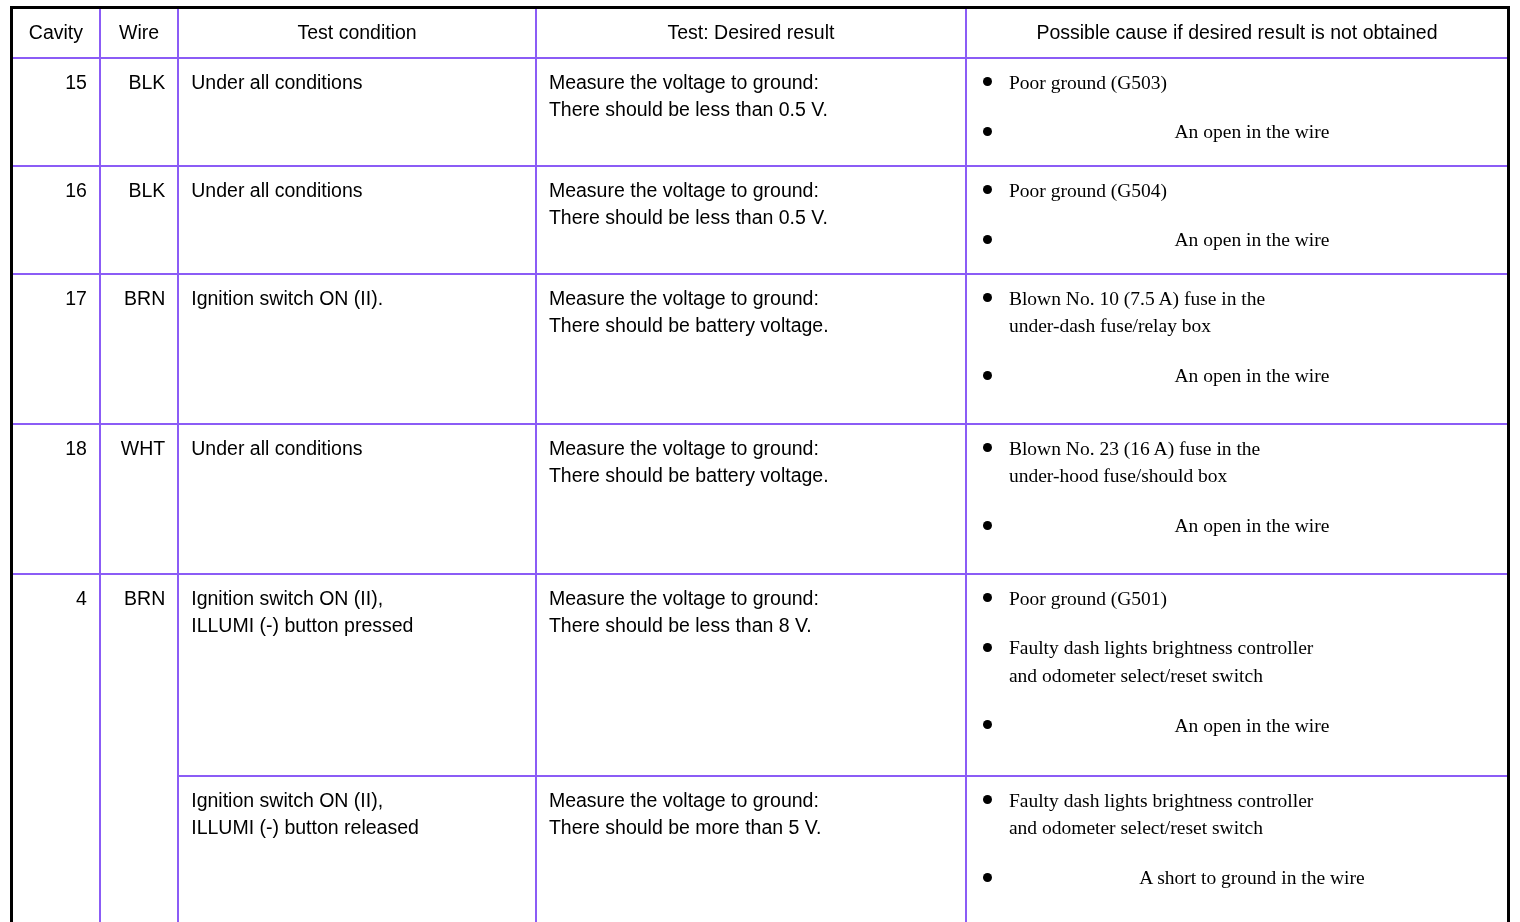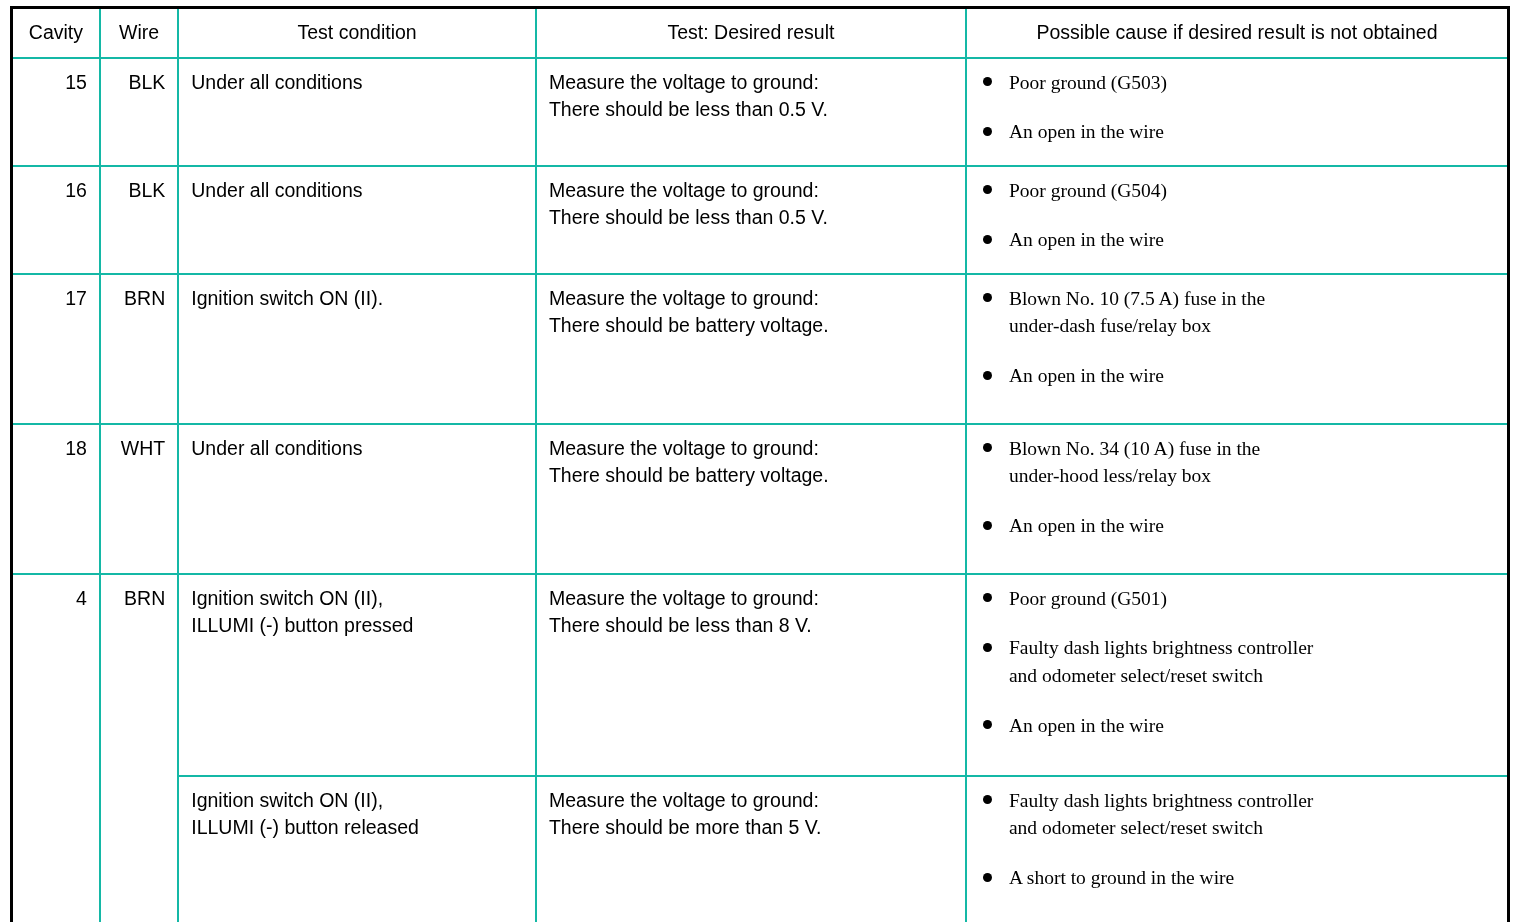--- a/index.html
+++ b/index.html
@@ -21,21 +21,21 @@
     box-sizing: border-box;
   }
   table.spec {
     border-collapse: collapse;
     table-layout: fixed;
     width: 1500px;
     margin: 6px 0 0 10px;
     border: 3px solid #000;
   }
   table.spec td, table.spec th {
-    border: 2px solid #14b8a6;
+    border: 2px solid #8b5cf6;
     vertical-align: top;
     padding: 10px 12px 10px 12px;
     font-size: 19.5px;
     line-height: 1.42;
     font-weight: normal;
   }
   thead th {
     text-align: center;
     vertical-align: middle;
     font-weight: bold;
@@ -61,21 +61,21 @@
     list-style: none;
     margin: 0;
     padding: 0;
   }
   ul.causes li {
     position: relative;
     padding-left: 30px;
     margin: 0 0 22px 0;
     font-family: Liberation Serif, serif;
   }
-  ul.causes li:last-child { margin-bottom: 2px; }
+  ul.causes li:last-child { margin-bottom: 2px; text-align: center; }
   ul.causes li .bullet {
     position: absolute;
     left: 4px;
     top: 0.44em;
     width: 9px;
     height: 9px;
     background: #000;
     border-radius: 50%;
   }
   .cause-text { display: block; }
@@ -191,22 +191,22 @@
           <span class="line">Under all conditions</span>
         </td>
         <td class="test">
           <span class="line">Measure the voltage to ground:</span>
           <span class="line">There should be battery voltage.</span>
         </td>
         <td class="cause">
           <ul class="causes">
             <li>
               <span class="bullet"></span>
-              <span class="cause-text">Blown No. 34 (10 A) fuse in the</span>
-              <span class="cause-text">under-hood less/relay box</span>
+              <span class="cause-text">Blown No. 23 (16 A) fuse in the</span>
+              <span class="cause-text">under-hood fuse/should box</span>
             </li>
             <li>
               <span class="bullet"></span>
               <span class="cause-text">An open in the wire</span>
             </li>
           </ul>
         </td>
       </tr>
 
       <tr class="r5">

